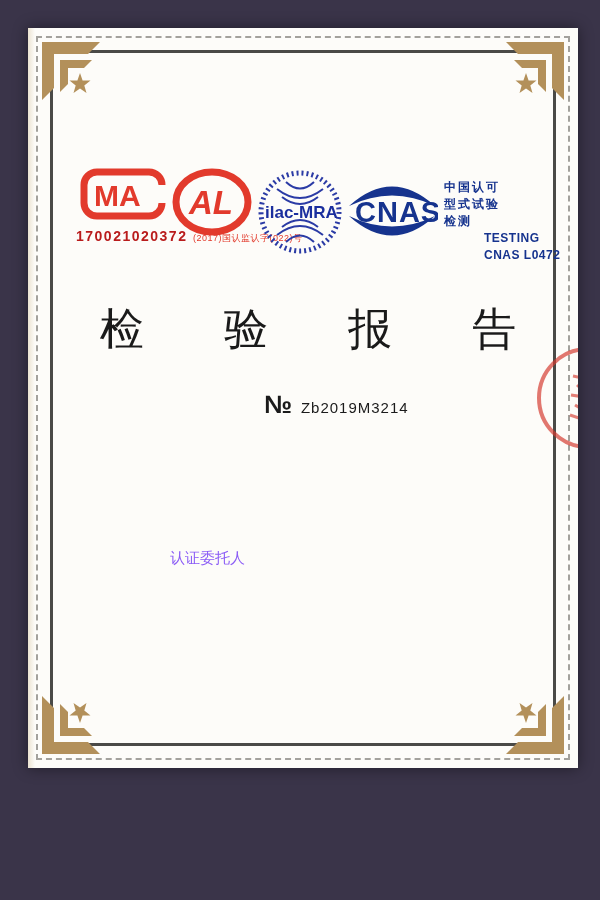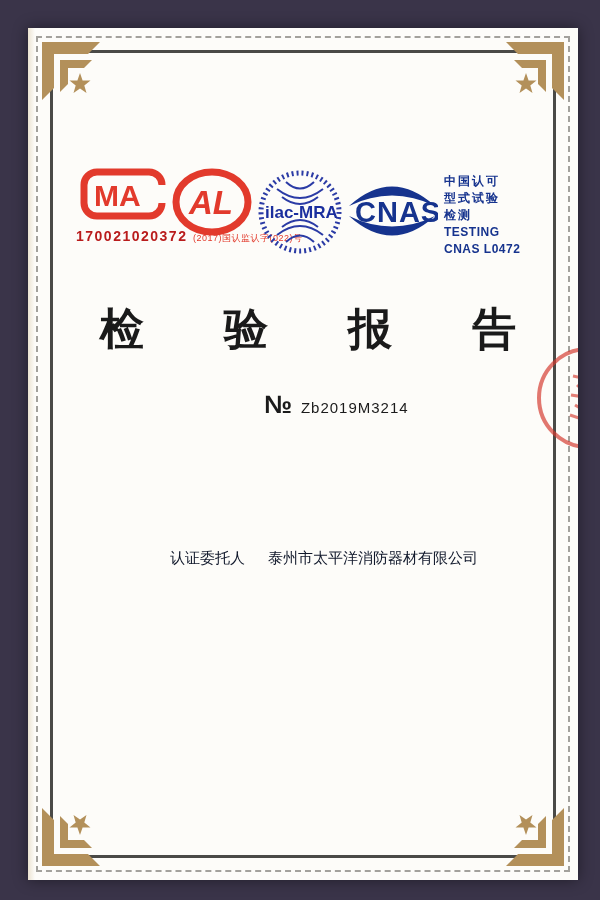--- a/index.html
+++ b/index.html
@@ -3,21 +3,21 @@
 <meta charset="utf-8">
 <style>
   html,body{margin:0;padding:0;}
   body{
     width:600px;height:900px;position:relative;
     background:#3a3449;
     font-family:"Liberation Sans","DejaVu Sans",sans-serif;
     overflow:hidden;
   }
   .page{
-    position:absolute;left:28px;top:28px;width:550px;height:852px;
+    position:absolute;left:28px;top:28px;width:550px;height:740px;
     background:#fdfcf9;overflow:hidden;
     box-shadow:0 0 14px rgba(0,0,0,.45);
   }
   .page-edge-tint{
     position:absolute;left:0;top:0;bottom:0;width:7px;
     background:linear-gradient(90deg,rgba(210,190,150,.4),rgba(210,190,150,0));
     pointer-events:none;
   }
   .dotted-border{
     position:absolute;left:8px;top:8px;right:8px;bottom:8px;
@@ -40,40 +40,40 @@
     color:#b91c1c;font-weight:bold;font-size:14px;letter-spacing:1.5px;
   }
   .cma-note{
     position:absolute;left:165px;top:204px;
     color:#e23a2c;font-size:9px;letter-spacing:.5px;
   }
   .al-logo{position:absolute;left:142px;top:138px;}
   .ilac-logo{position:absolute;left:229px;top:141px;}
   .cnas-logo{position:absolute;left:318px;top:150px;}
   .cnas-side{
-    position:absolute;left:416px;top:145px;
+    position:absolute;left:416px;top:151px;
     color:#16338e;font-weight:bold;font-size:12px;line-height:17px;
   }
   .cnas-side .zh{letter-spacing:2px;}
-  .cnas-side .en{letter-spacing:.5px;}
+  .cnas-side .en{letter-spacing:.5px;margin-left:40px;}
 
   .title{
     position:absolute;left:0;top:272px;width:100%;
     text-align:center;color:#1a1a1a;
-    font-size:44px;font-weight:bold;letter-spacing:34px;padding-left:44px;
+    font-size:44px;font-weight:normal;letter-spacing:34px;padding-left:44px;
     box-sizing:border-box;white-space:nowrap;
   }
   .report-no{
     position:absolute;left:236px;top:362px;color:#1b1b1b;
     display:flex;align-items:baseline;gap:9px;white-space:nowrap;
   }
   .report-no .sym{font-size:25px;font-weight:bold;}
   .report-no .num{font-size:15px;letter-spacing:1px;}
 
-  .fields{position:absolute;left:142px;top:520px;color:#0f172a;}
+  .fields{position:absolute;left:142px;top:520px;color:#8b5cf6;}
   .field-row{display:flex;margin-bottom:17px;font-size:15px;line-height:20px;}
   .field-label{width:98px;flex:0 0 98px;}
   .field-value{white-space:nowrap;}
 
   .issuer{
     position:absolute;left:0;top:744px;width:100%;text-align:center;
     color:#1c1c1c;font-size:20px;font-weight:bold;letter-spacing:2px;
   }
   .stamp{
     position:absolute;left:505px;top:315px;width:110px;height:110px;
@@ -165,17 +165,16 @@
       <path d="M38,52 l13,2"></path>
       <path d="M42,62 l10,6"></path>
       <path d="M37,72 l12,4"></path>
       <path d="M46,80 l8,5"></path>
     </g>
   </svg>
 
   <div class="fields">
     <div class="field-row">
       <span class="field-label">认证委托人</span>
-      <span class="field-value">泰州市太平洋消防器材有限公司</span>
     </div>
   </div>
 
 </div>
 
 </body></html>

